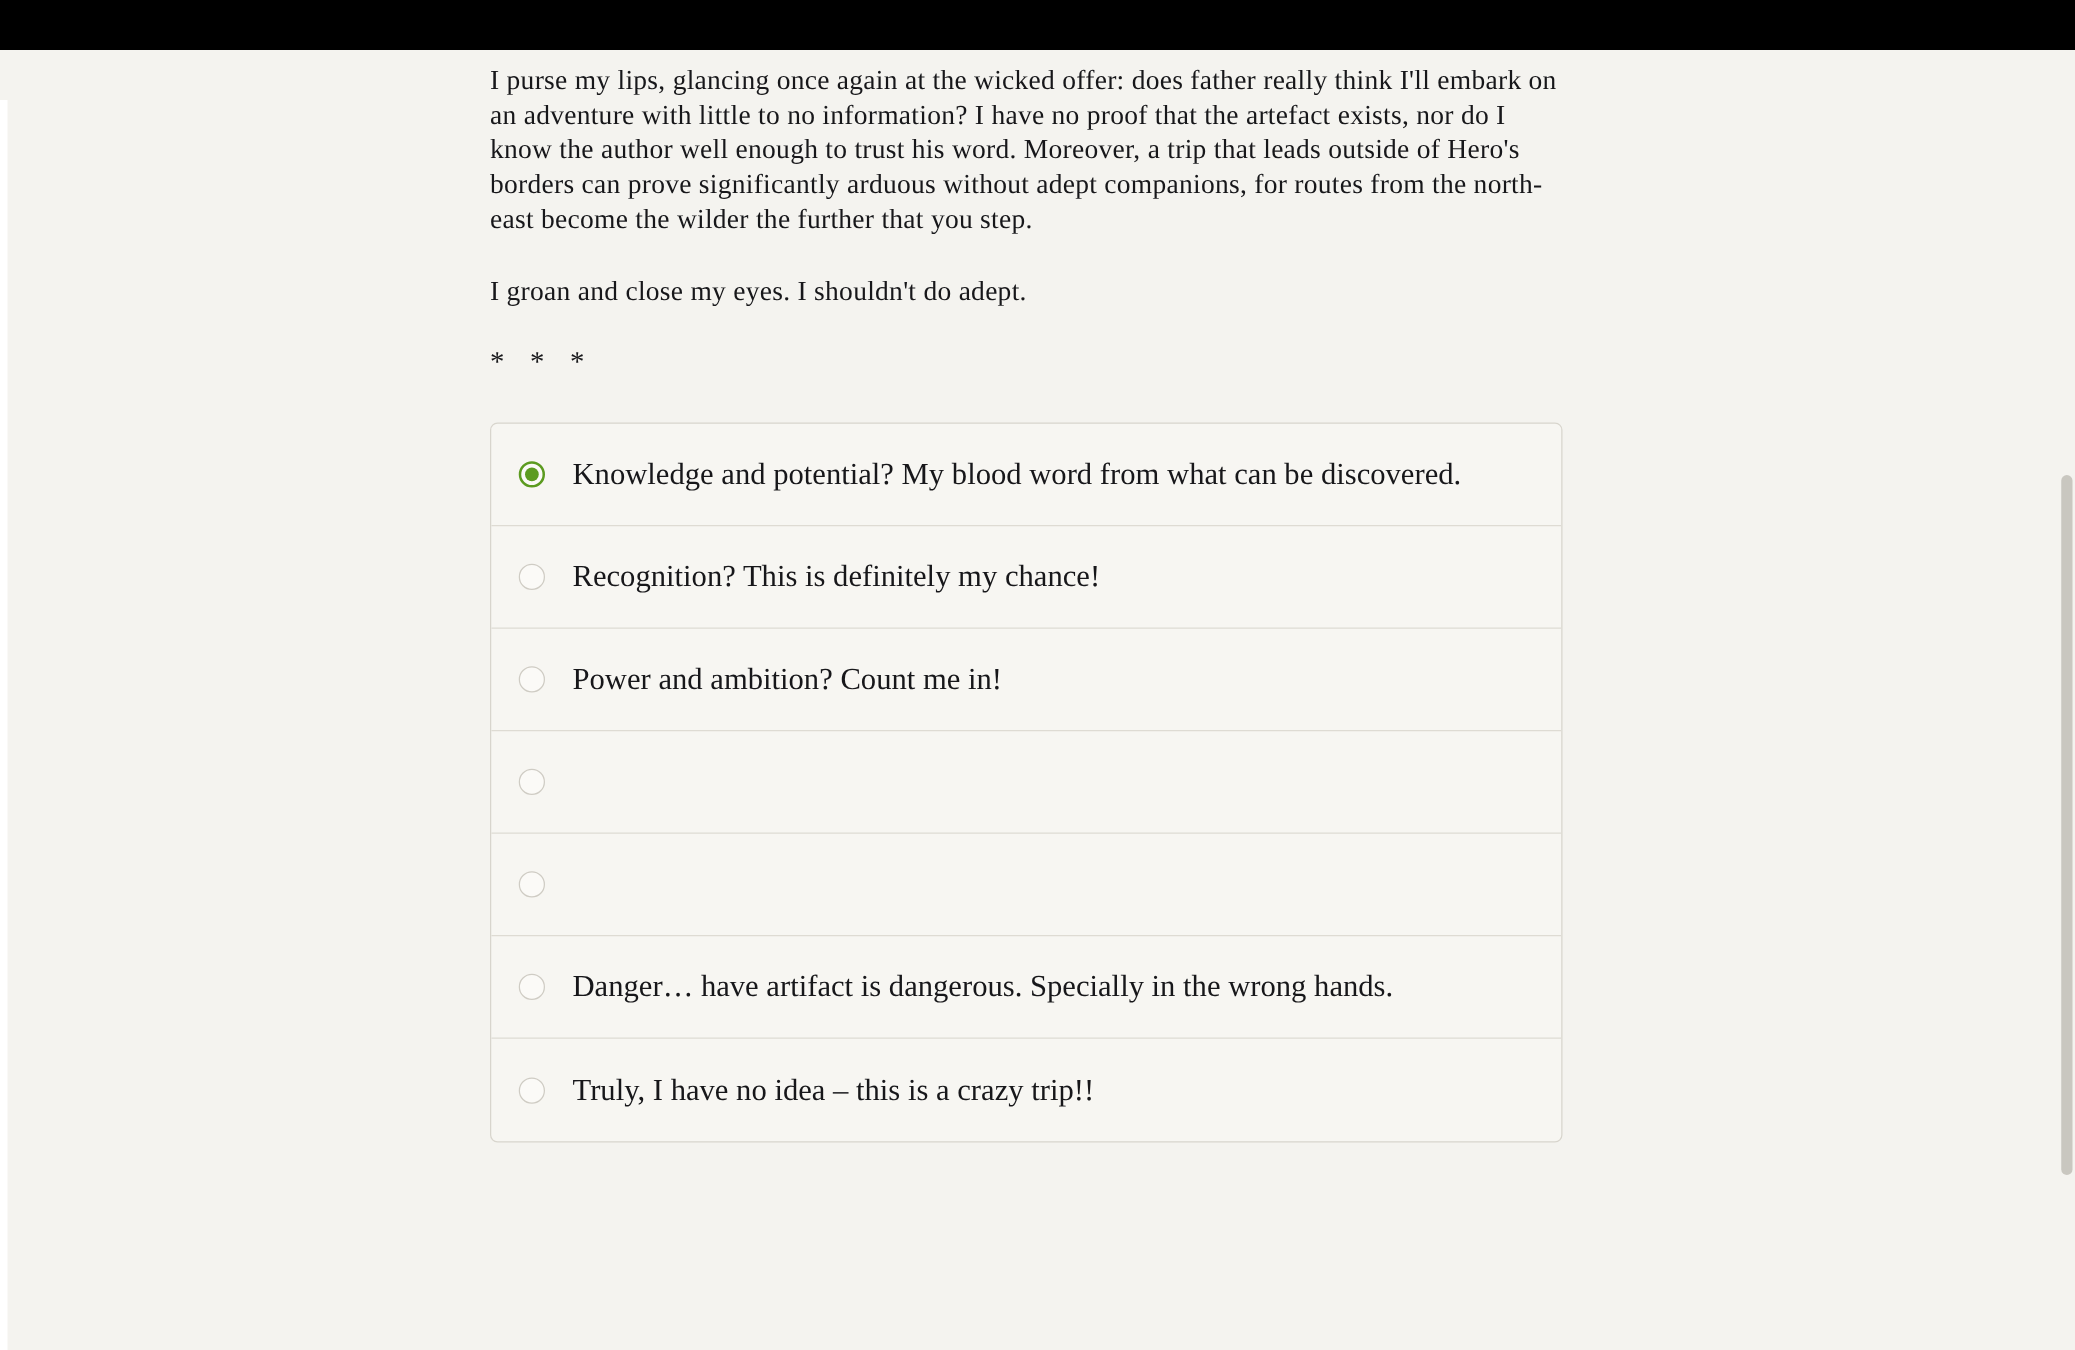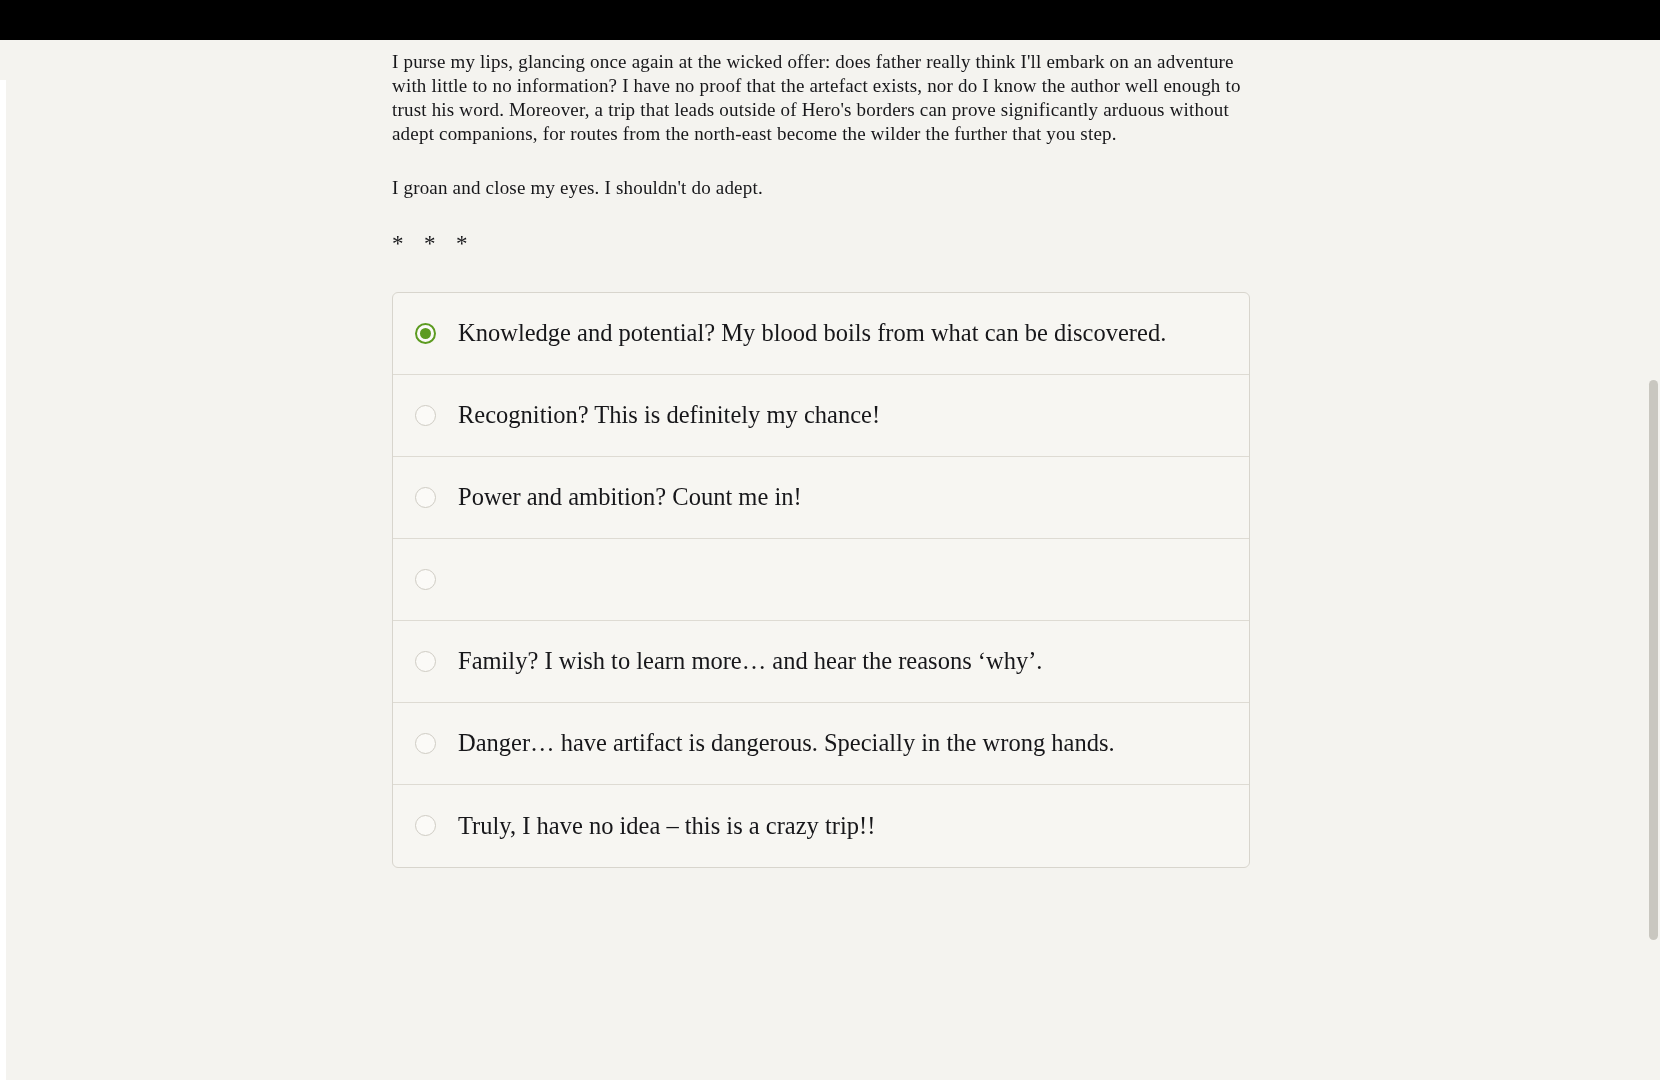--- a/index.html
+++ b/index.html
@@ -29,21 +29,21 @@
     height: 1040px;
     background: #f4f3ef;
   }
   .content {
     position: absolute;
     left: 392px;
     top: 10px;
     width: 860px;
   }
   .para {
-    font-size: 19px;
+    font-size: 22px;
     line-height: 1.26;
     color: #17171a;
     margin: 0 0 24px 0;
     letter-spacing: 0.01em;
   }
   .para.divider {
     letter-spacing: 0.32em;
     font-size: 23px;
     margin-bottom: 28px;
     margin-top: 26px;
@@ -141,36 +141,35 @@
   <div class="left-edge"></div>
 
   <div class="content">
     <p class="para p-first">I purse my lips, glancing once again at the wicked offer: does father really think I'll embark on an adventure with little to no information? I have no proof that the artefact exists, nor do I know the author well enough to trust his word. Moreover, a trip that leads outside of Hero's borders can prove significantly arduous without adept companions, for routes from the north-east become the wilder the further that you step.</p>
     <p class="para p-gap">I groan and close my eyes. I shouldn't do adept.</p>
     <p class="para divider">* * *</p>
 
     <div class="choices">
       <div class="choice">
         <span class="radio selected"></span>
-        <span class="choice-label">Knowledge and potential? My blood boils from what can be discovered.</span>
+        <span class="choice-label">Knowledge and potential? My blood word from what can be discovered.</span>
       </div>
       <div class="choice">
         <span class="radio"></span>
         <span class="choice-label">Recognition? This is definitely my chance!</span>
       </div>
       <div class="choice">
         <span class="radio"></span>
         <span class="choice-label">Power and ambition? Count me in!</span>
       </div>
       <div class="choice">
         <span class="radio"></span>
       </div>
       <div class="choice">
         <span class="radio"></span>
-        <span class="choice-label">Family? I wish to learn more… and hear the reasons ‘why’.</span>
       </div>
       <div class="choice">
         <span class="radio"></span>
         <span class="choice-label">Danger… have artifact is dangerous. Specially in the wrong hands.</span>
       </div>
       <div class="choice">
         <span class="radio"></span>
         <span class="choice-label">Truly, I have no idea – this is a crazy trip!!</span>
       </div>
     </div>

